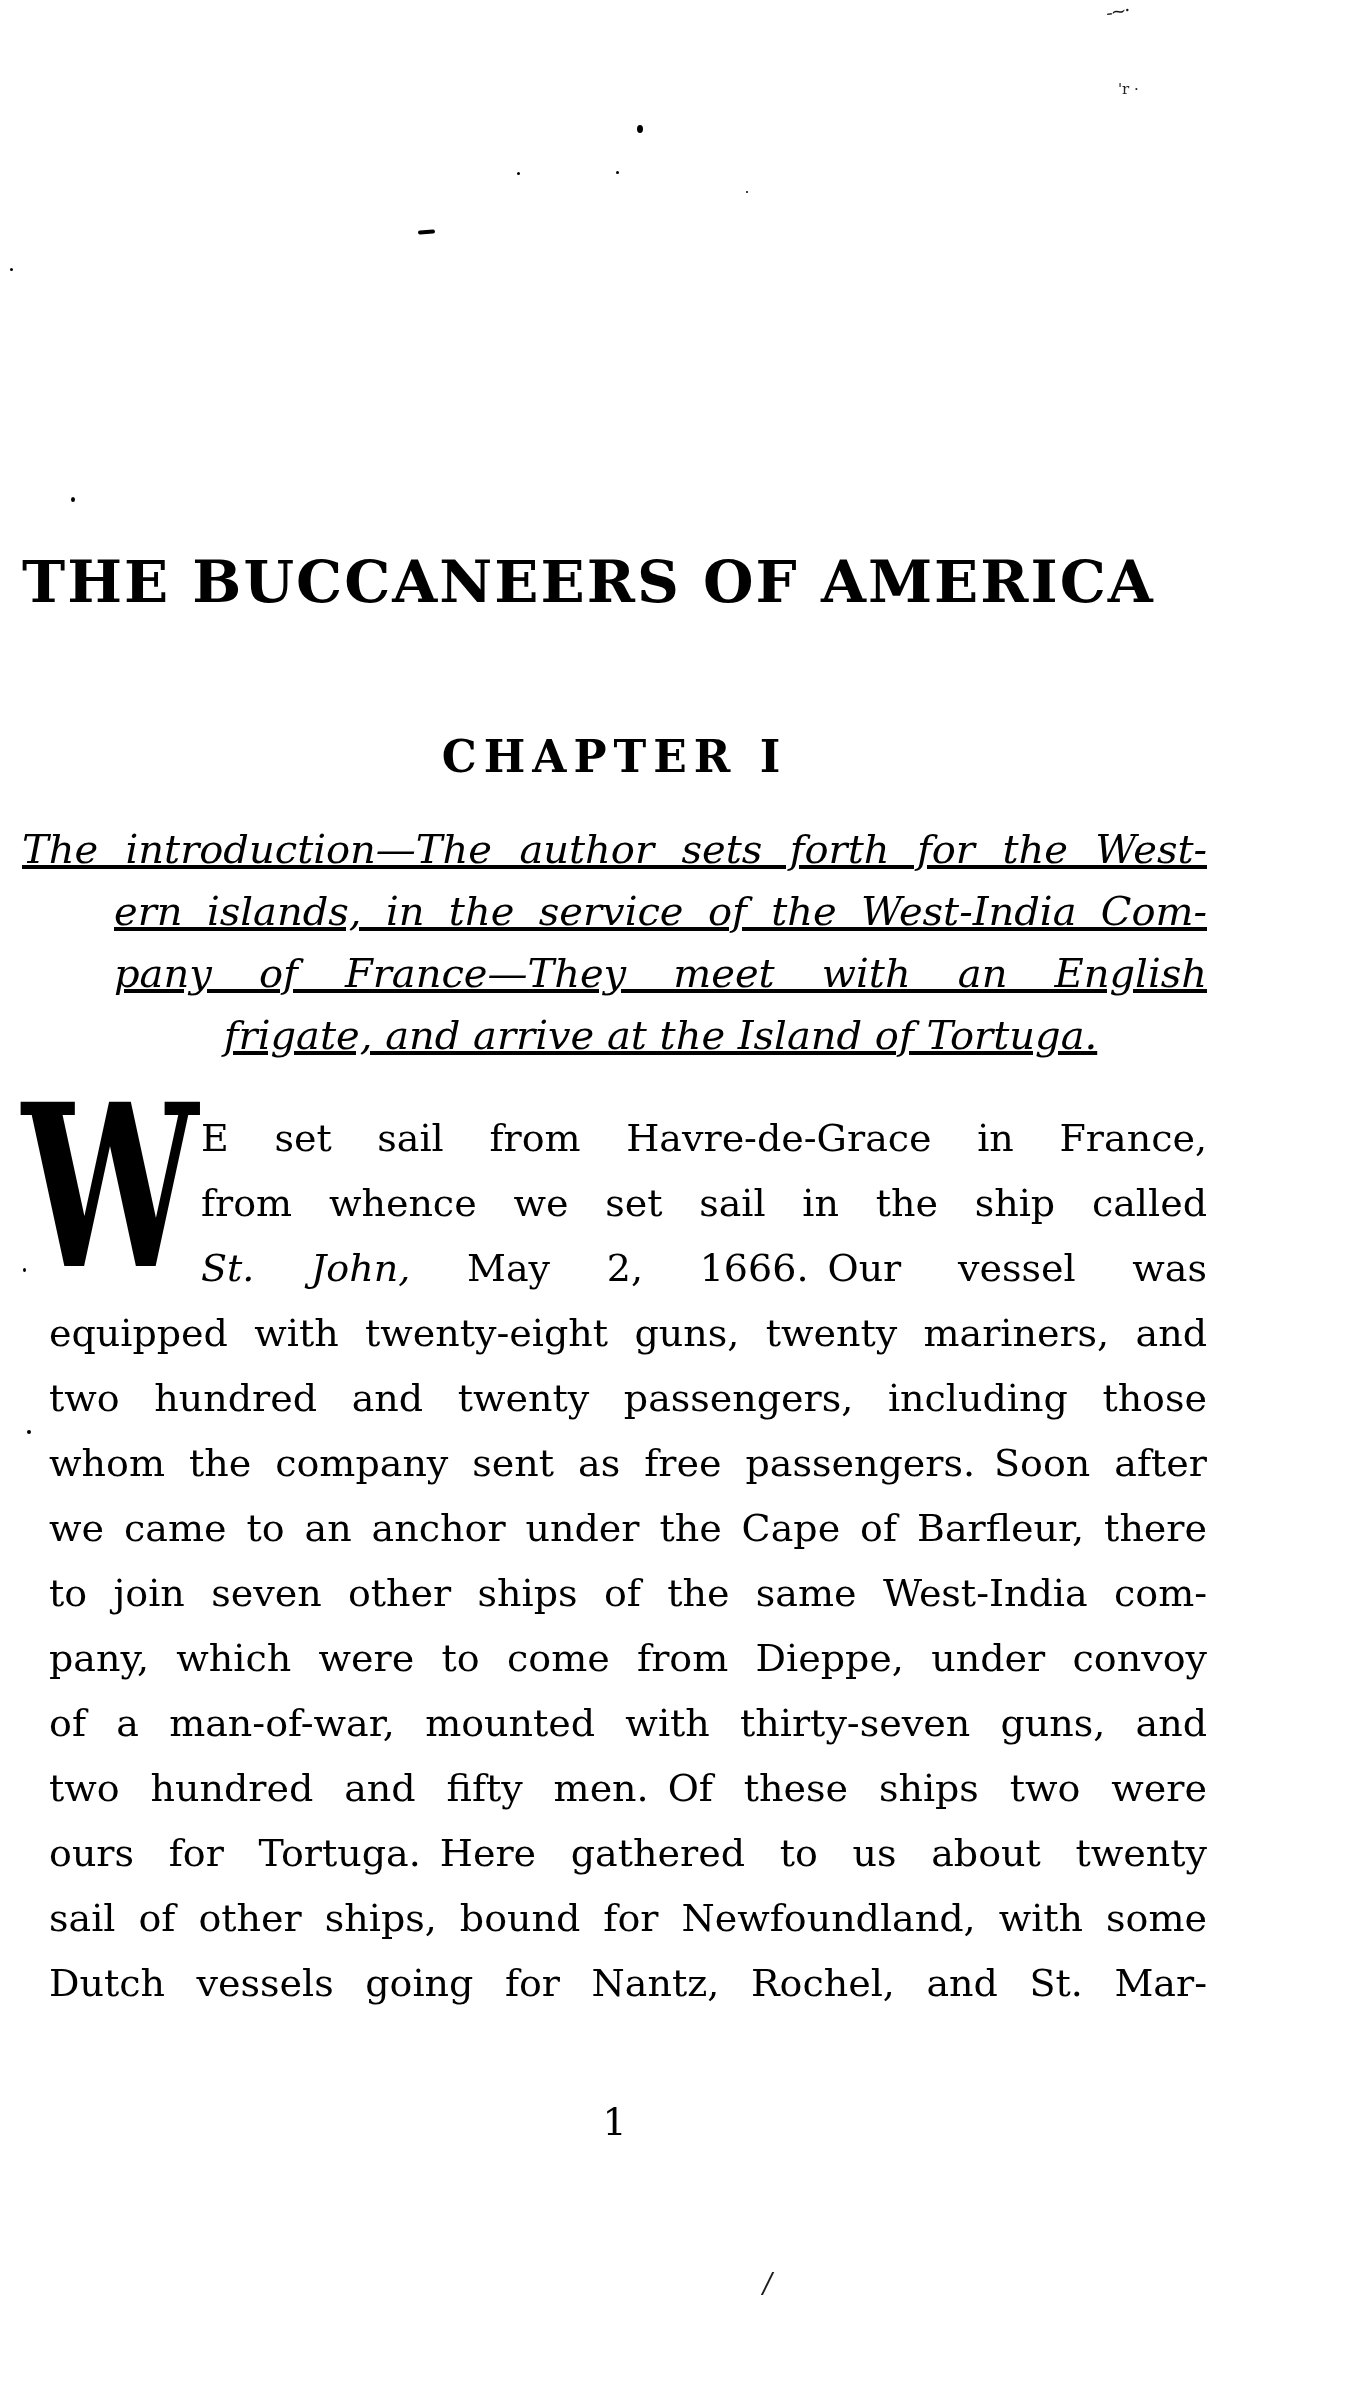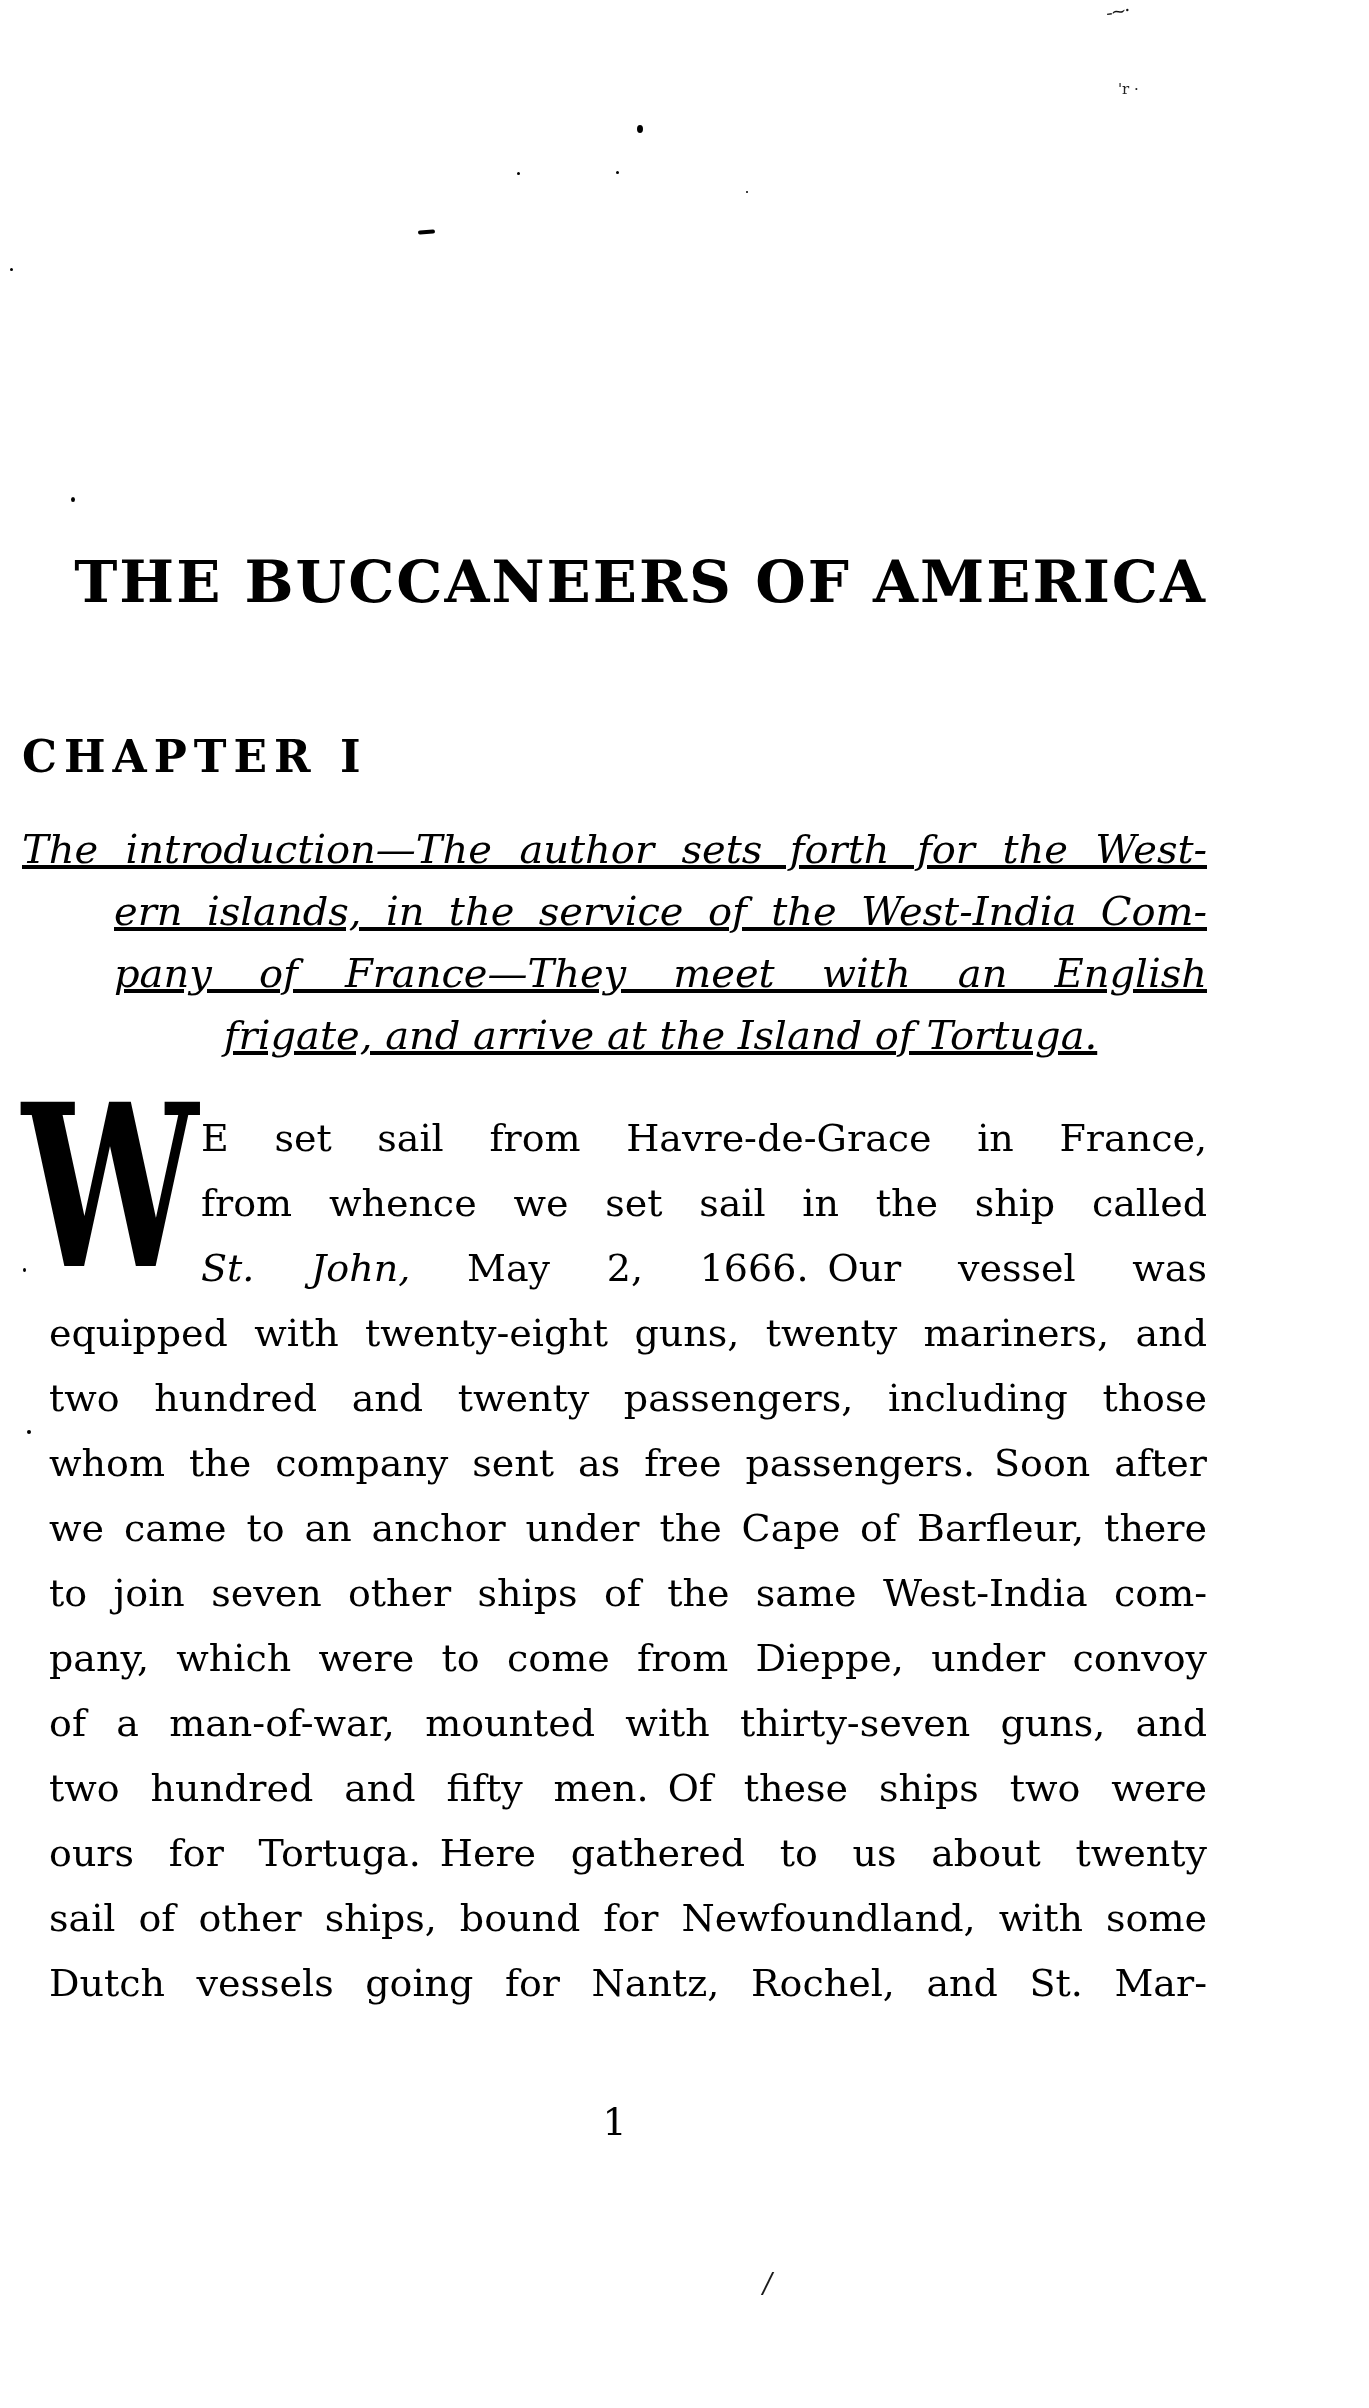--- a/index.html
+++ b/index.html
@@ -8,26 +8,26 @@
     width:1369px;height:2408px;
     background:#ffffff;
     color:#000;
     font-family:"DejaVu Serif","Liberation Serif",serif;
     overflow:hidden;
   }
   .text-col{position:absolute;left:22px;top:0;width:1185px;height:2408px;}
 
   .title{
     position:absolute;top:508px;left:0;width:100%;
-    text-align:right;white-space:nowrap;
+    text-align:left;white-space:nowrap;
     font-weight:bold;font-size:58px;line-height:70px;letter-spacing:2px;
   }
   .chapter{
     position:absolute;top:692px;left:0;width:100%;
-    text-align:left;
+    text-align:center;
     font-size:44px;line-height:56px;letter-spacing:7px;
   }
 
   .summary{
     position:absolute;top:818px;left:0;width:100%;
     font-style:italic;font-size:40px;line-height:62px;text-decoration:underline;
   }
   .sline{height:62px;text-align:center;}
   .sline.ind{padding-left:92px;}
   .sline.j{text-align:justify;text-align-last:justify;}

